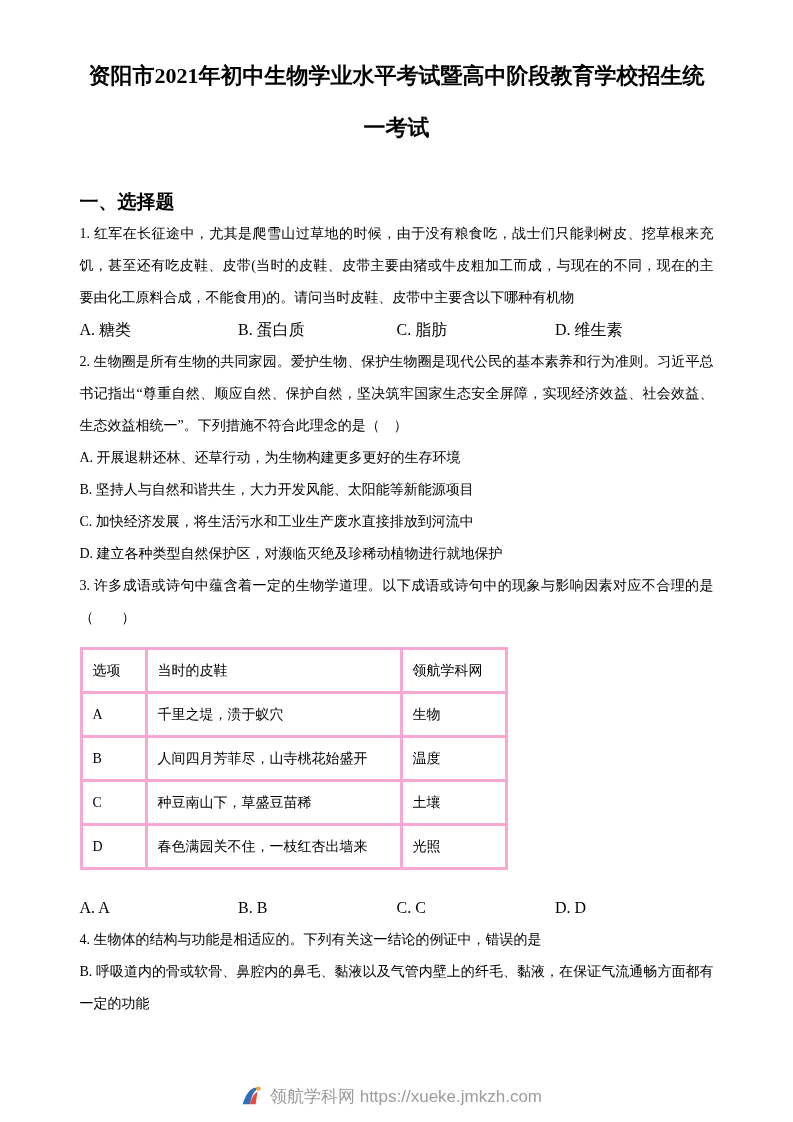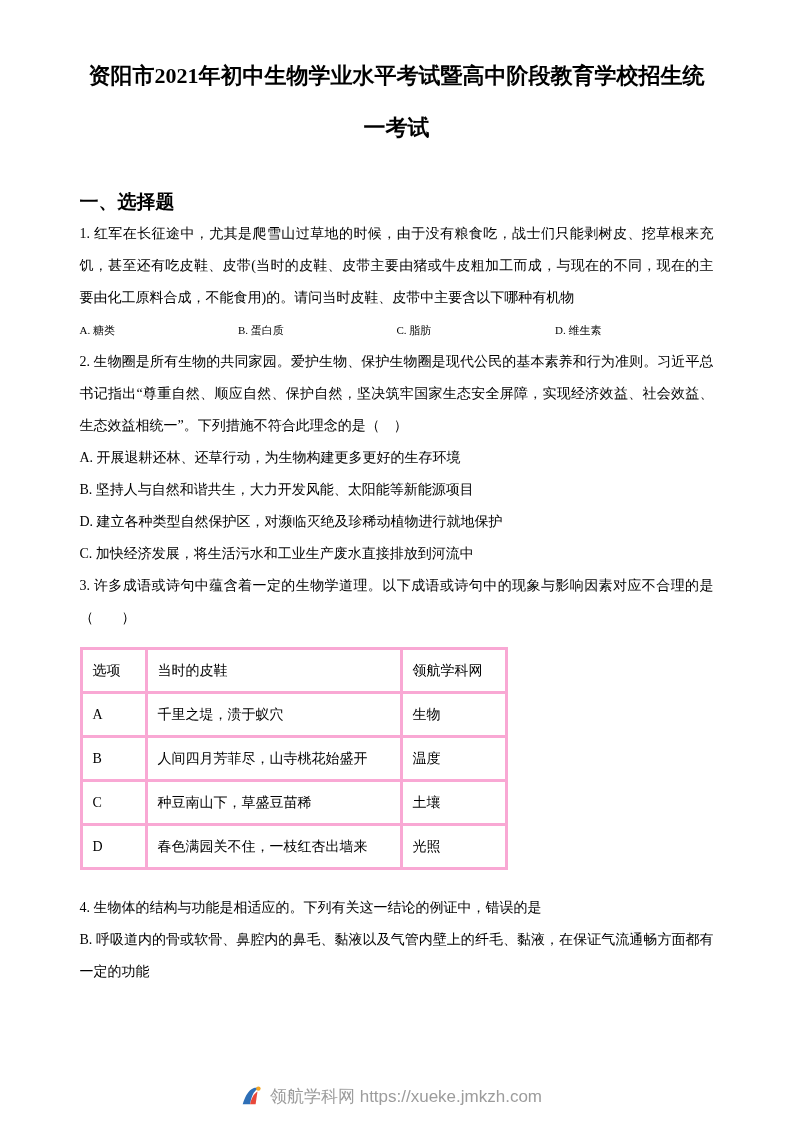--- a/index.html
+++ b/index.html
@@ -22,21 +22,21 @@
   .section-heading {
     font-size:19px; font-weight:bold;
     line-height:32px; margin:0;
   }
   .stem, .opt-line {
     font-size:14px; line-height:32px;
     margin:0; text-align:justify;
   }
   .options-grid {
     display:grid; grid-template-columns:repeat(4,1fr);
-    font-size:11px; line-height:32px;
+    font-size:16px; line-height:32px;
   }
   .q-table { border-collapse:collapse; margin:13px 0 22px 0; }
   .q-table th, .q-table td {
     border:3px solid #f9a8d4;
     font-size:14px; font-weight:normal;
     text-align:left; vertical-align:middle;
     padding:10px 10px; line-height:21px;
   }
   .col-opt   { width:42px;  }
   .col-phrase{ width:232px; }
@@ -62,22 +62,22 @@
   <div class="options-grid">
     <span>A. 糖类</span>
     <span>B. 蛋白质</span>
     <span>C. 脂肪</span>
     <span>D. 维生素</span>
   </div>
 
   <p class="stem">2. 生物圈是所有生物的共同家园。爱护生物、保护生物圈是现代公民的基本素养和行为准则。习近平总书记指出“尊重自然、顺应自然、保护自然，坚决筑牢国家生态安全屏障，实现经济效益、社会效益、生态效益相统一”。下列措施不符合此理念的是（　）</p>
   <p class="opt-line">A. 开展退耕还林、还草行动，为生物构建更多更好的生存环境</p>
   <p class="opt-line">B. 坚持人与自然和谐共生，大力开发风能、太阳能等新能源项目</p>
+  <p class="opt-line">C. 加快经济发展，将生活污水和工业生产废水直接排放到河流中</p>
   <p class="opt-line">D. 建立各种类型自然保护区，对濒临灭绝及珍稀动植物进行就地保护</p>
-  <p class="opt-line">C. 加快经济发展，将生活污水和工业生产废水直接排放到河流中</p>
 
   <p class="stem">3. 许多成语或诗句中蕴含着一定的生物学道理。以下成语或诗句中的现象与影响因素对应不合理的是（　　）</p>
 
   <table class="q-table">
     <tbody>
         <tr>
       <th class="col-opt">选项</th>
       <th class="col-phrase">当时的皮鞋</th>
       <th class="col-factor">领航学科网</th>
     </tr>
@@ -97,20 +97,26 @@
       <td>土壤</td>
     </tr>
     <tr>
       <td>D</td>
       <td>春色满园关不住，一枝红杏出墙来</td>
       <td>光照</td>
     </tr>
   </tbody>
     </table>
 
+  <div class="options-grid">
+    <span>A. A</span>
+    <span>B. B</span>
+    <span>C. C</span>
+    <span>D. D</span>
+  </div>
 
   <p class="stem">4. 生物体的结构与功能是相适应的。下列有关这一结论的例证中，错误的是</p>
   <p class="opt-line">B. 呼吸道内的骨或软骨、鼻腔内的鼻毛、黏液以及气管内壁上的纤毛、黏液，在保证气流通畅方面都有一定的功能</p>
 
   <div class="footer">
     <span class="logo">
       <svg width="24" height="24" viewBox="0 0 26 26" aria-hidden="true">
         <path d="M4 22 Q10 2 22 4 Q14 8 12 22 Z" fill="#2e6fb7"></path>
         <path d="M12 22 Q14 12 20 8 L18 22 Z" fill="#e8483a"></path>
         <circle cx="21" cy="5" r="2.4" fill="#f5a623"></circle>

